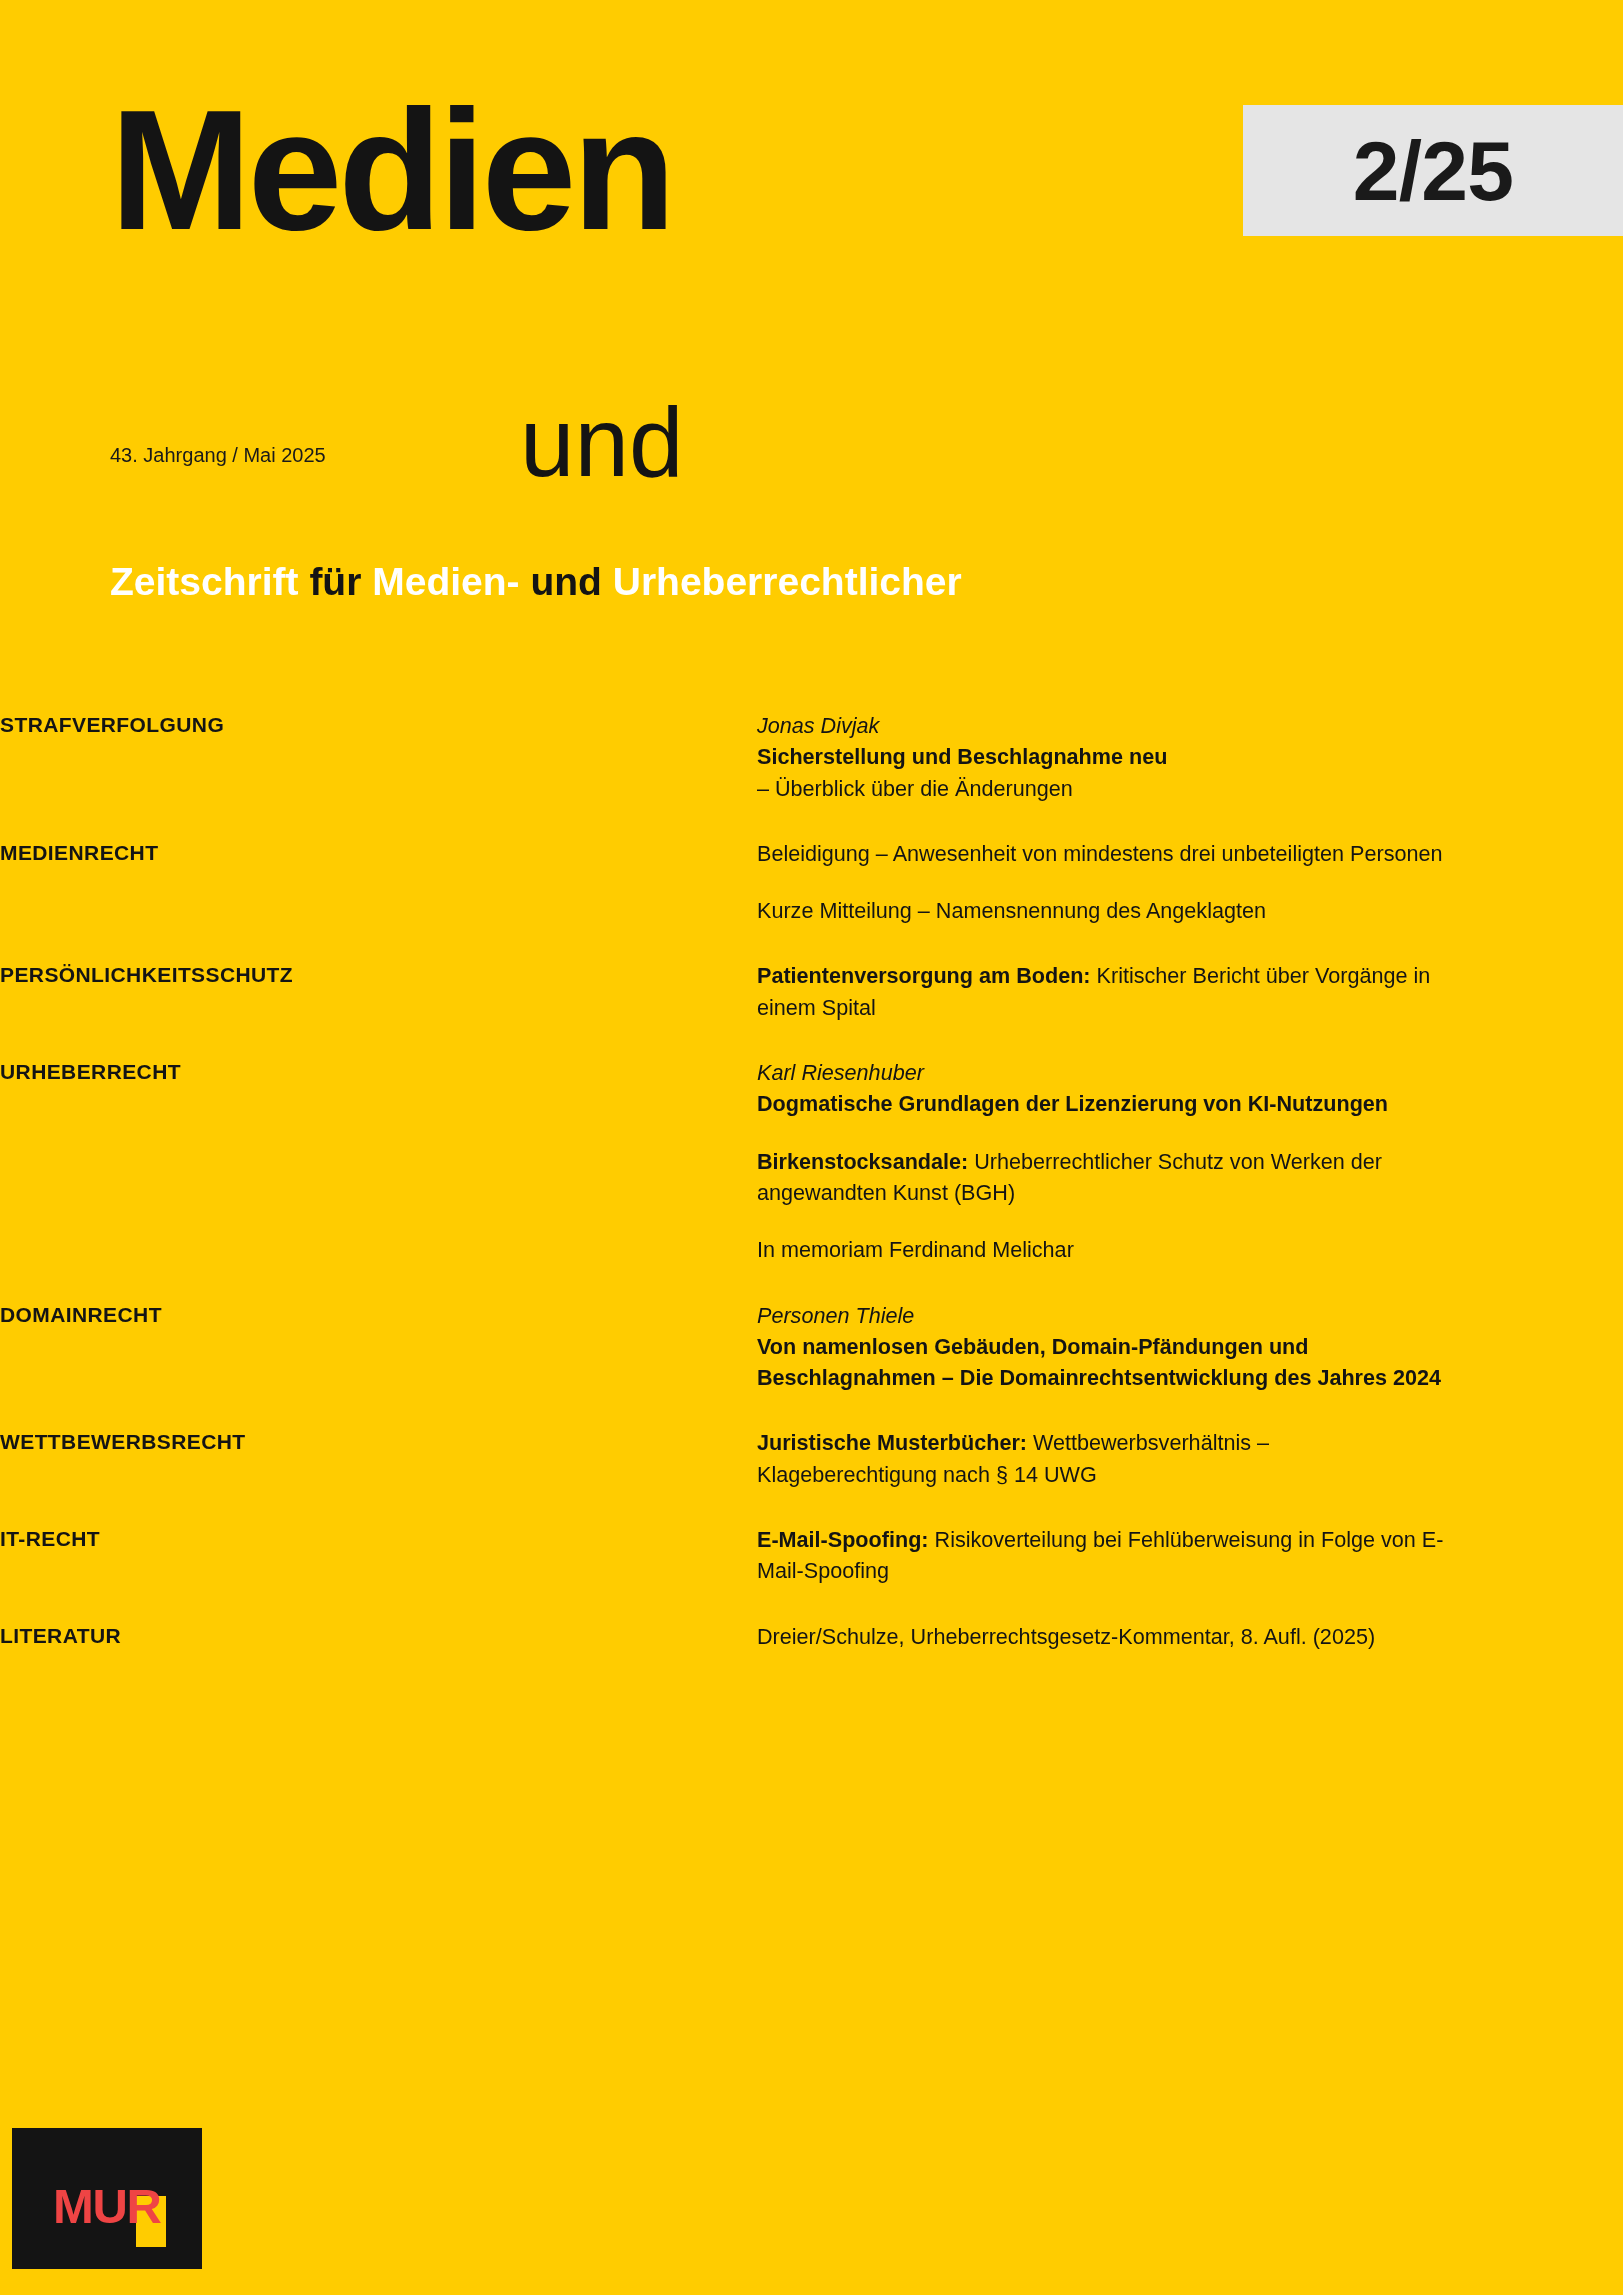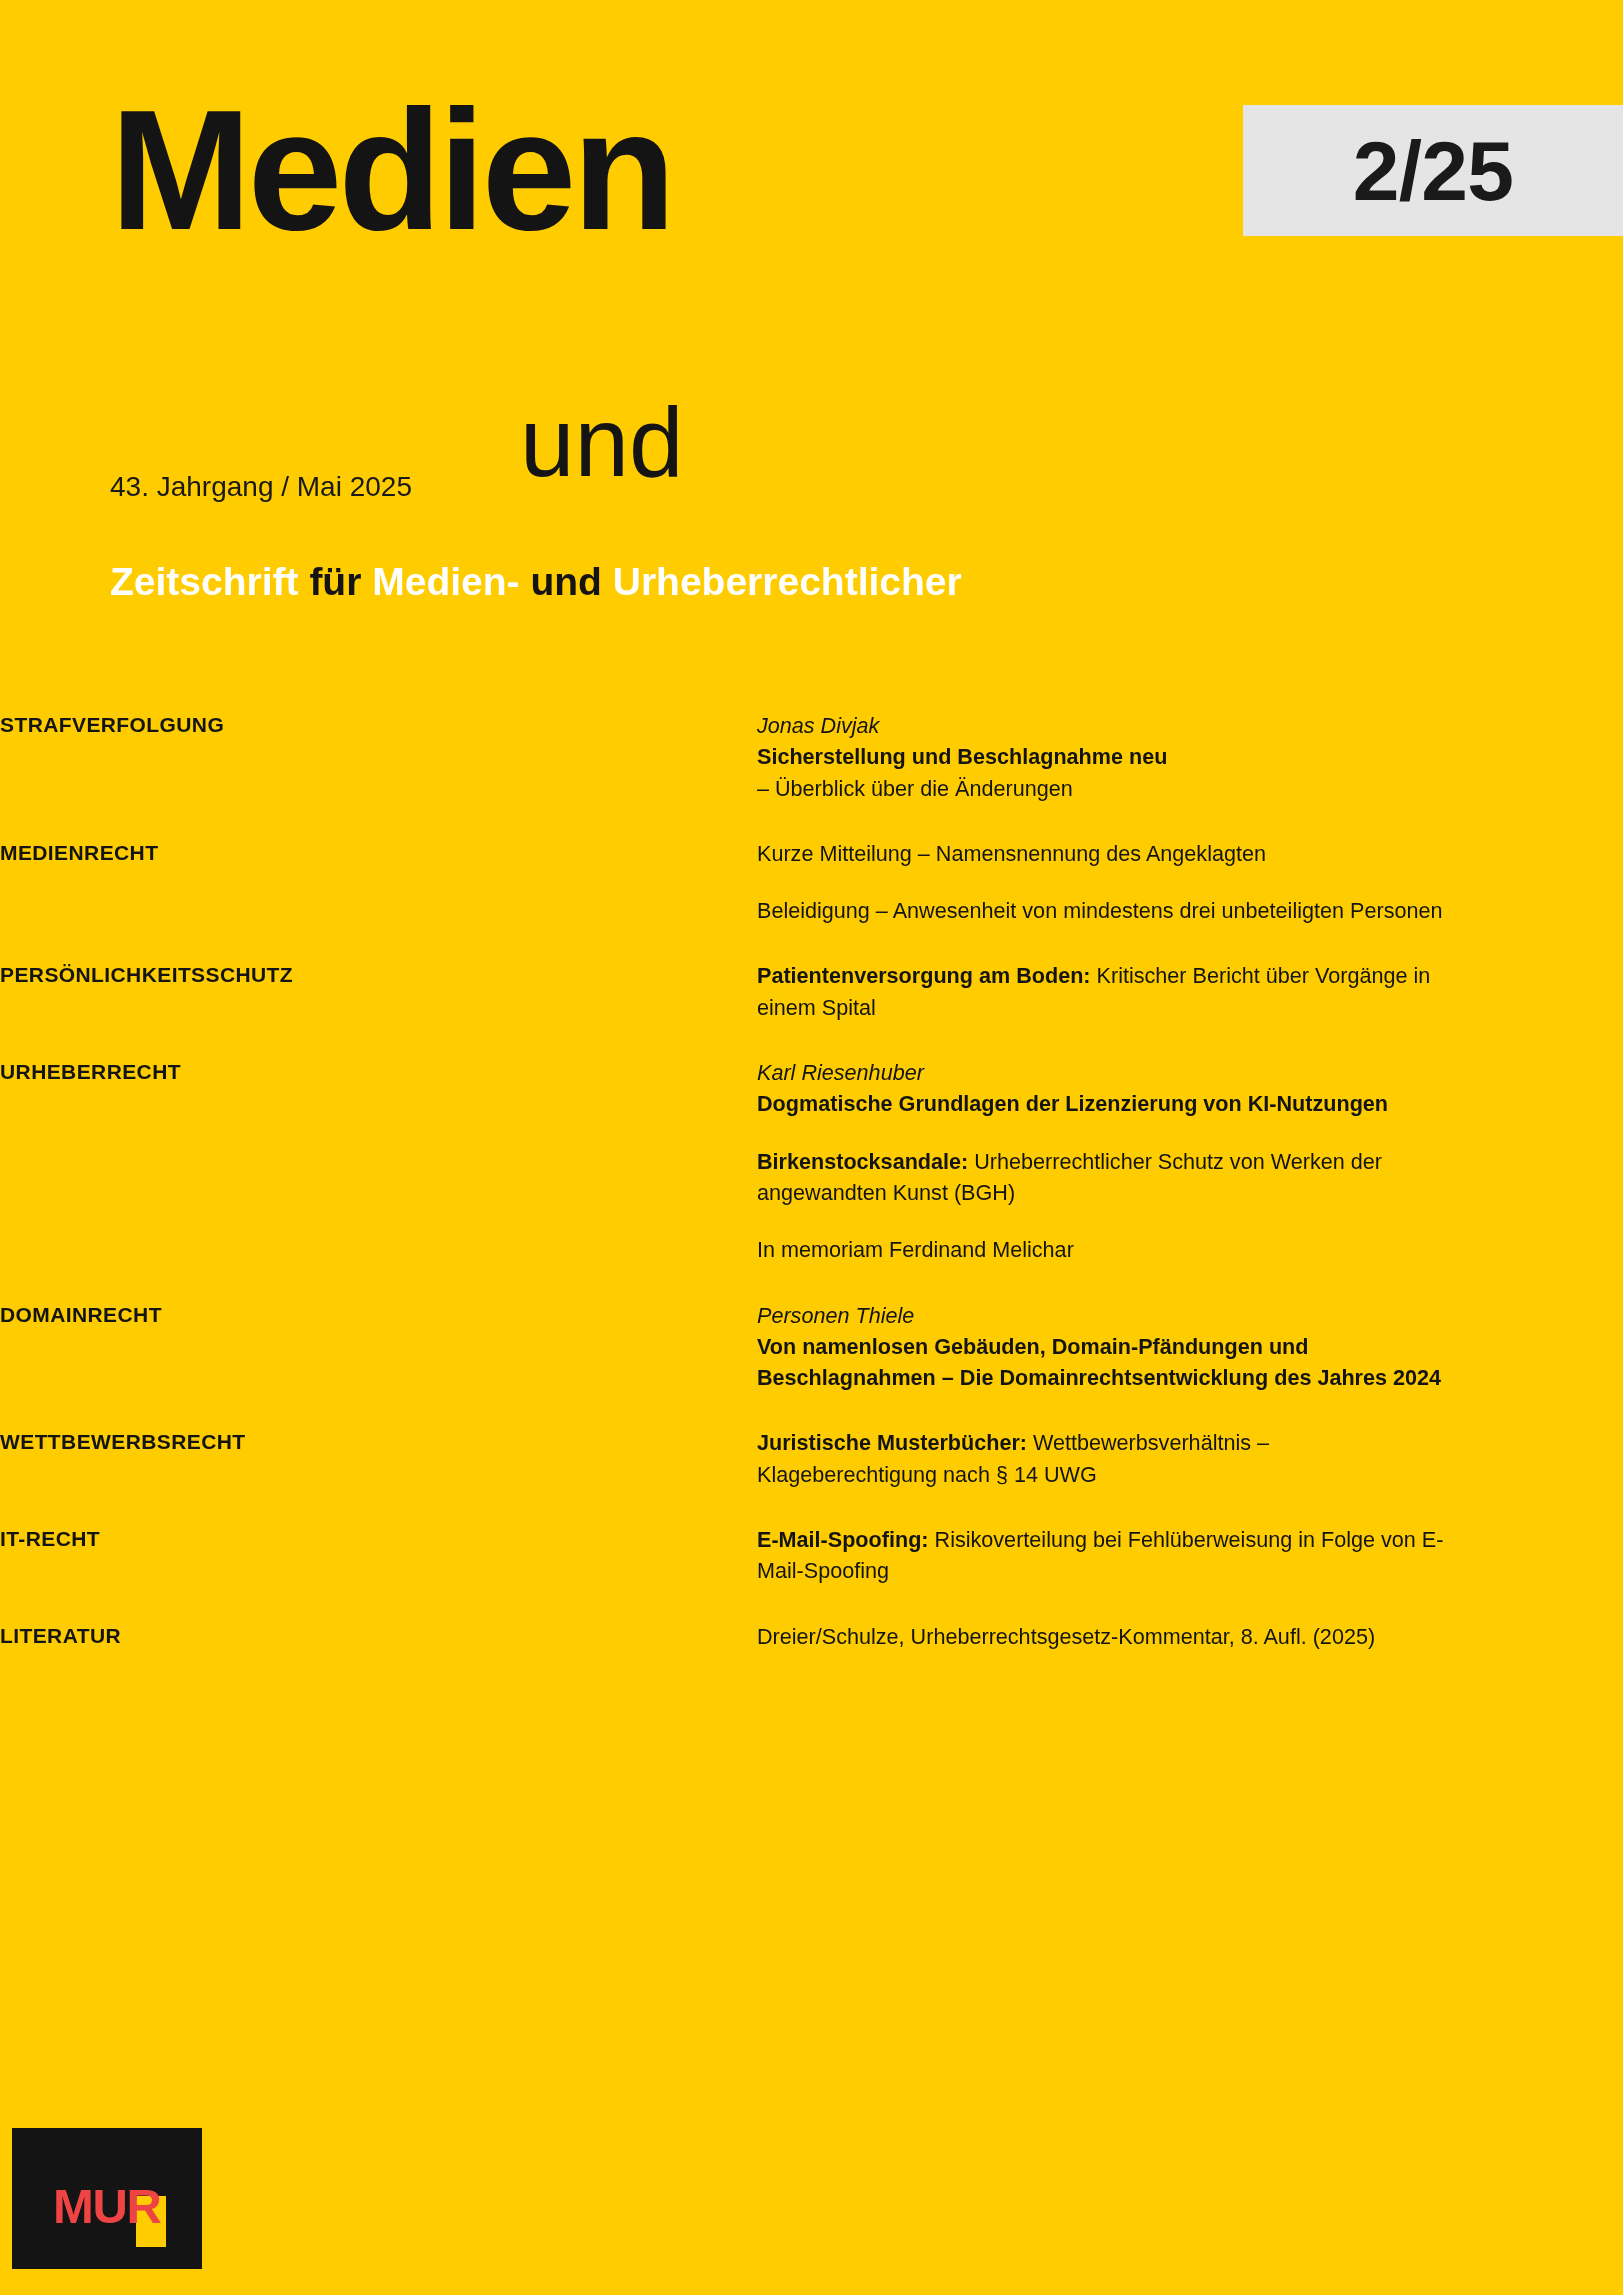--- a/index.html
+++ b/index.html
@@ -72,22 +72,22 @@
     font-size: 170px;
     font-weight: bold;
     letter-spacing: -3.9px;
     line-height: 1;
     color: #141414;
   }
 
   .volume-line {
     position: absolute;
     left: 110px;
-    top: 471px;
-    font-size: 28px;
+    top: 444px;
+    font-size: 20px;
     font-weight: normal;
     color: #1a1a1a;
   }
 
   .subtitle {
     position: absolute;
     left: 110px;
     top: 559px;
     font-size: 39px;
     line-height: 1.2;
@@ -210,24 +210,24 @@
       </div>
     </div>
   </div>
 
   <div class="spacer-32"></div>
 
   <div class="entry">
     <div class="entry-cat">MEDIENRECHT</div>
     <div class="entry-body">
       <div class="item">
+        <span class="n">Beleidigung – Anwesenheit von mindestens drei unbeteiligten Personen</span>
+      </div>
+      <div class="item">
         <span class="n">Kurze Mitteilung – Namensnennung des Angeklagten</span>
-      </div>
-      <div class="item">
-        <span class="n">Beleidigung – Anwesenheit von mindestens drei unbeteiligten Personen</span>
       </div>
     </div>
   </div>
 
   <div class="spacer-32"></div>
 
   <div class="entry">
     <div class="entry-cat">PERSÖNLICHKEITSSCHUTZ</div>
     <div class="entry-body">
       <div class="item">

